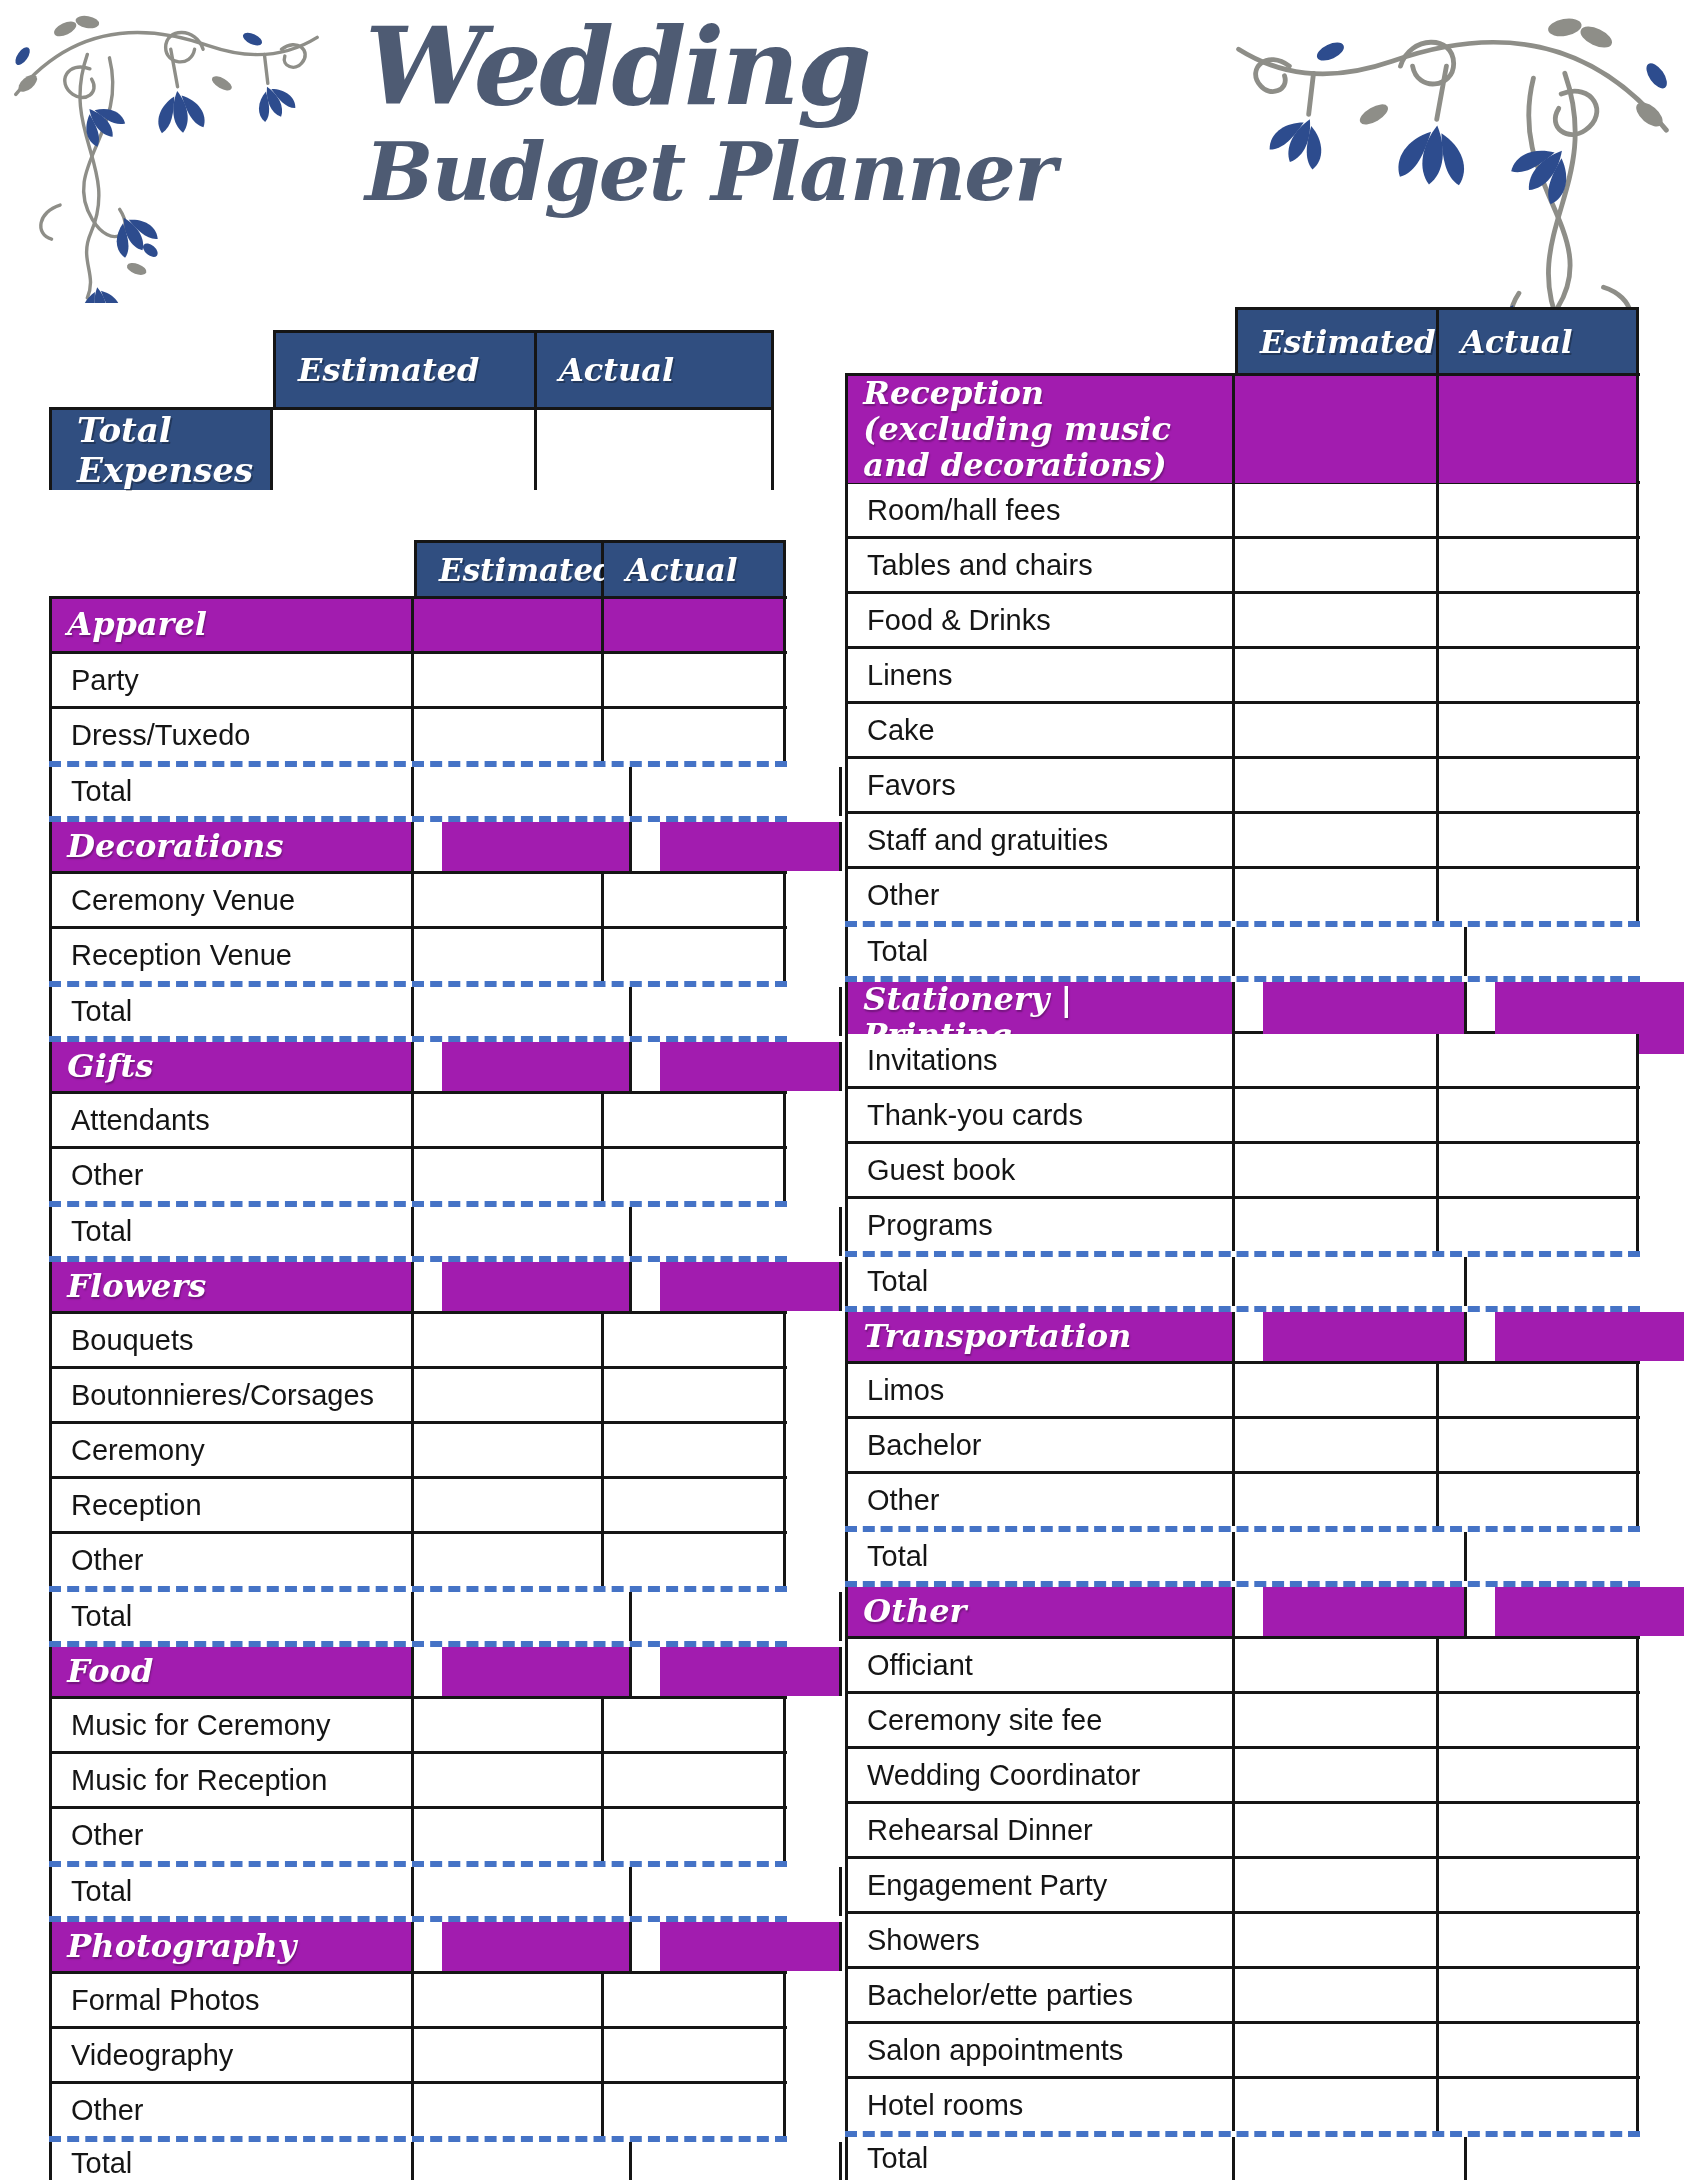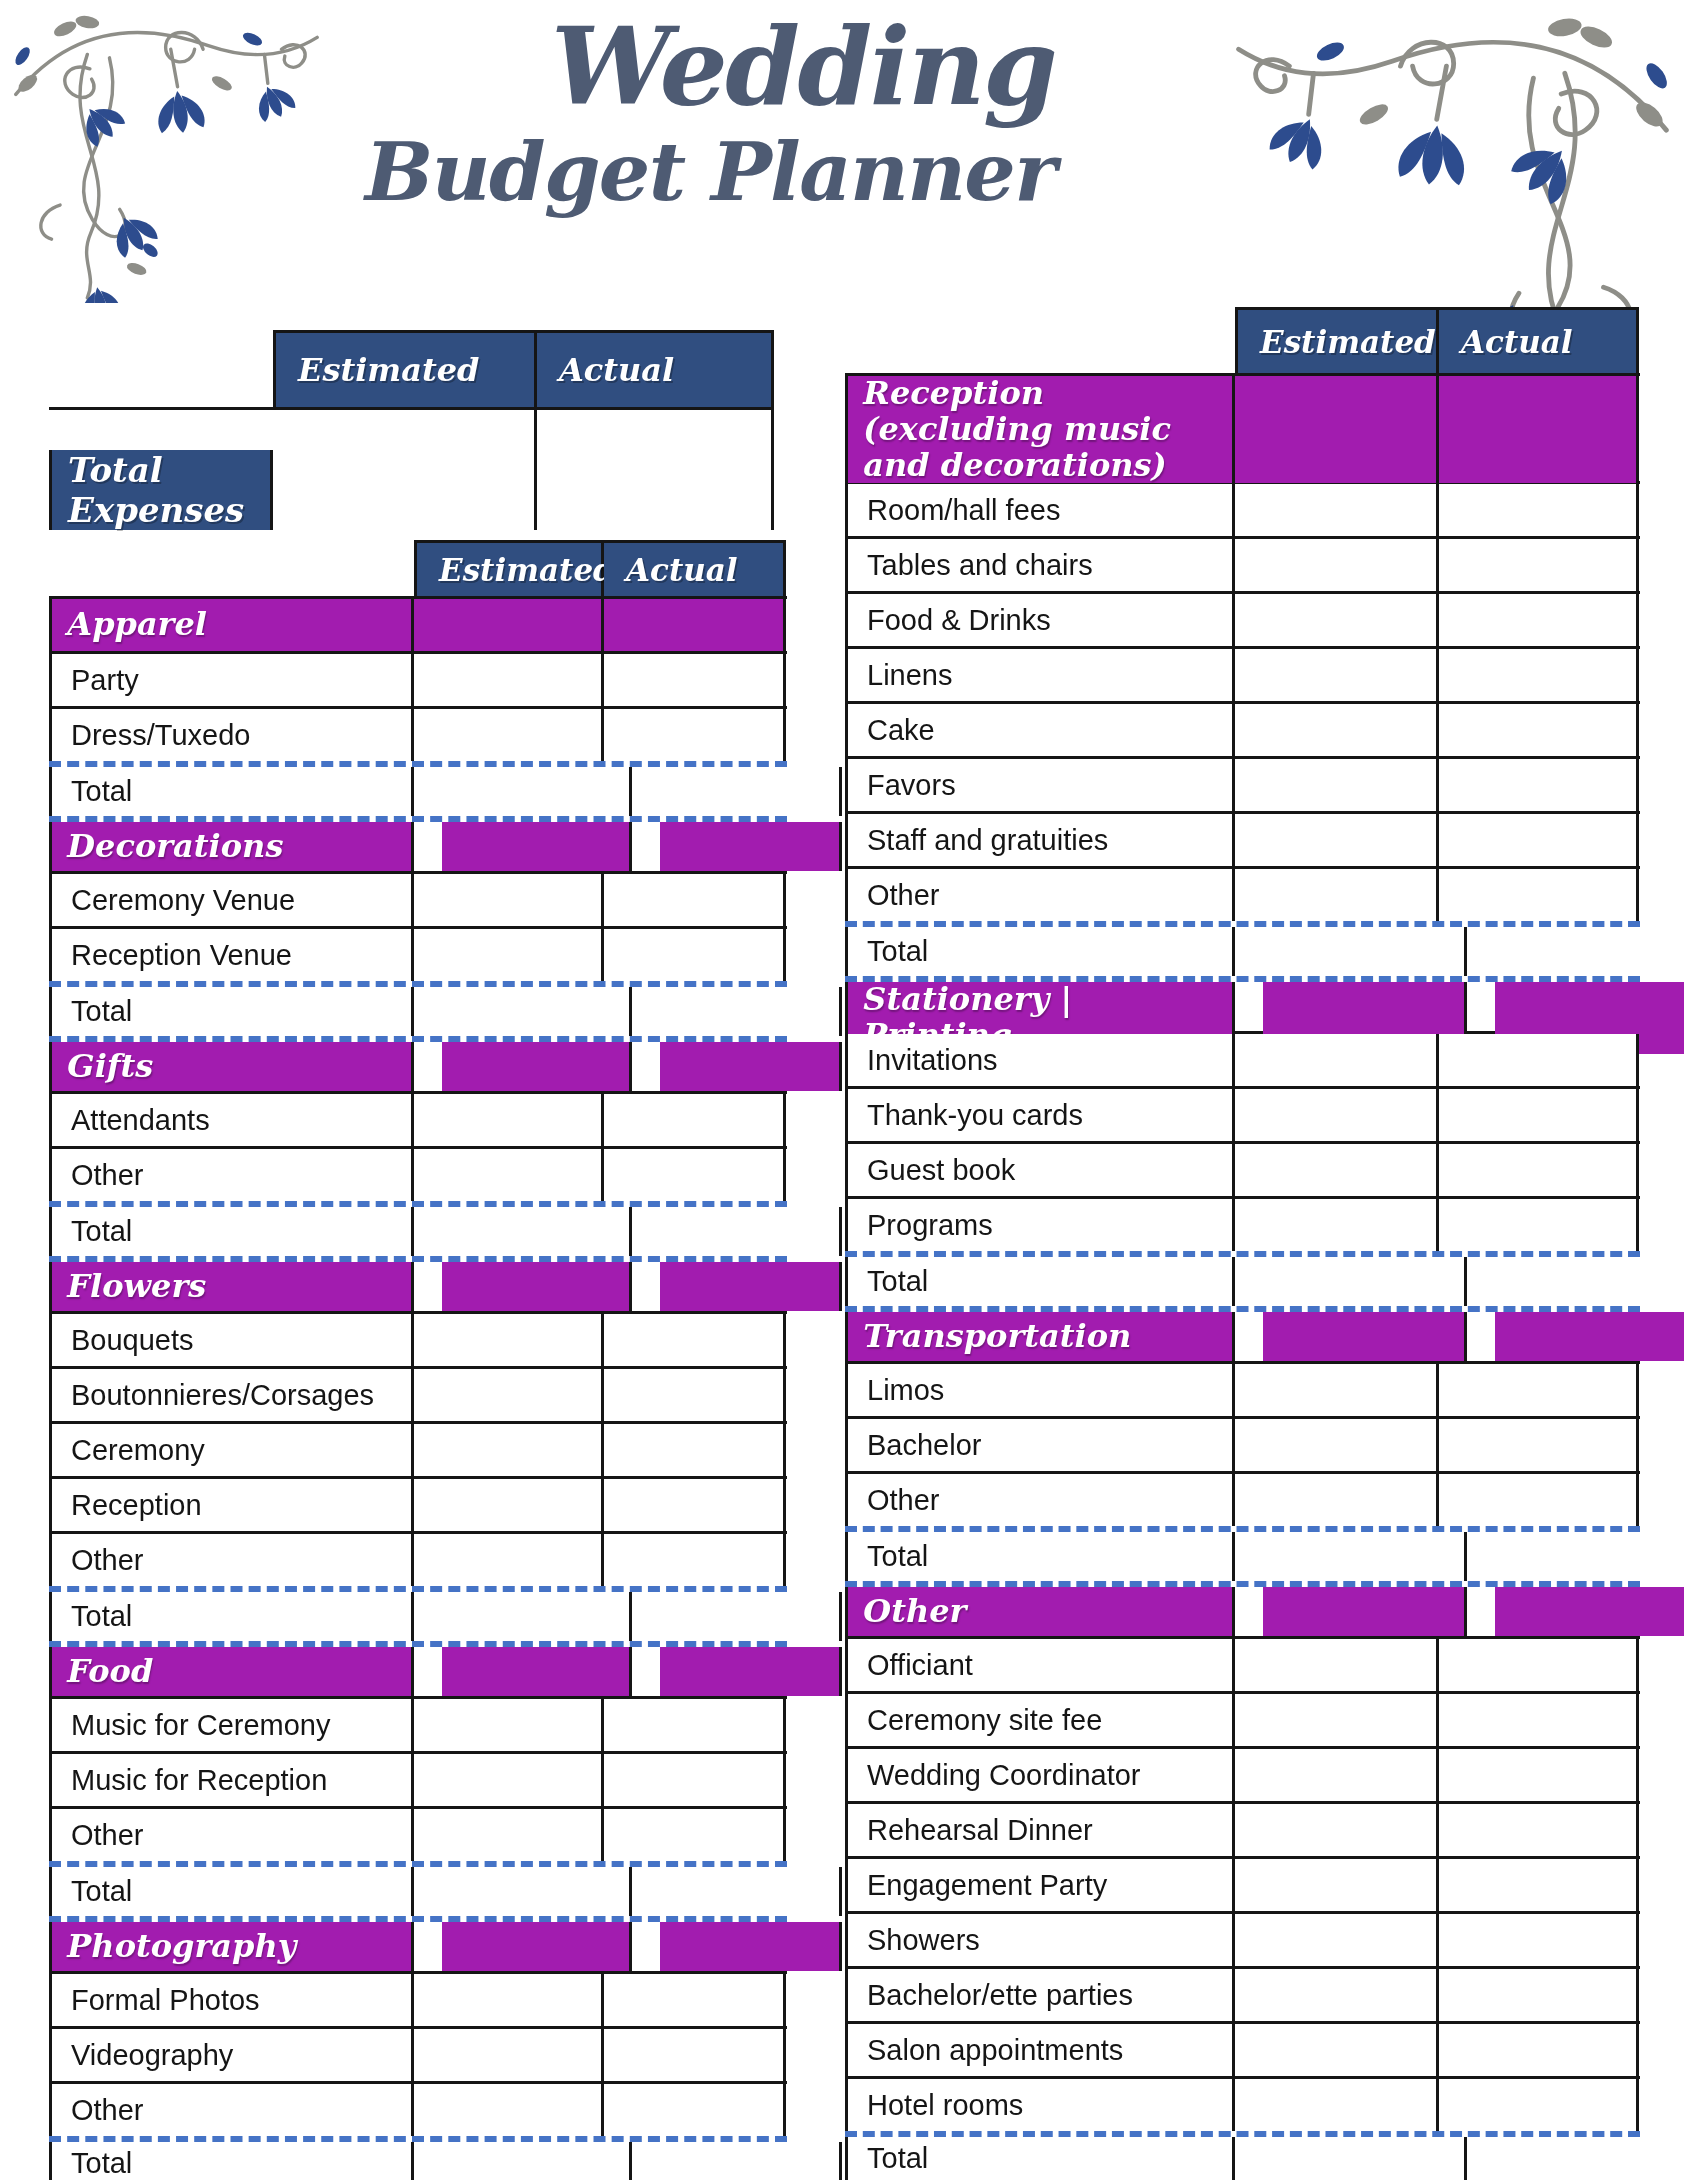--- a/index.html
+++ b/index.html
@@ -2,21 +2,21 @@
 <html style="font-size:13.6px"><head>
 <meta charset="utf-8">
 <style>
   html,body { margin:0; padding:0; }
   body {
     width:1685px; height:2181px; position:relative; background:#ffffff;
     font-family:"Liberation Sans", sans-serif; overflow:hidden;
   }
   
   .title-block { position:absolute; left:365px; top:8.5px; color:#4e5b73;
-    font-family:"DejaVu Serif", serif; font-style:italic; font-weight:600;text-align:right; }
+    font-family:"DejaVu Serif", serif; font-style:italic; font-weight:600; }
   .title-l1 { font-size:107px; line-height:1.08; letter-spacing:-2.6px; }
   .title-l2 { font-size:81px;  line-height:1.18; letter-spacing:-1.7px; }
 
   
   .flourish { position:absolute; }
   #flourish-left  { left:8.5px;  top:5.1px; }
   #flourish-right { left:1225px; top:3.4px; }
 
   
   .tbl { position:absolute; }
@@ -47,21 +47,21 @@
          font-size:29px; color:#151515; background:#ffffff; }
   .val { border-right:3.4px solid #151515; background:#ffffff; }
 
   .section-row .lbl, .section-row .val { background:#a21caf; }
   .section-row .lbl { font-size:32px; padding-left:15.3px; color:#fff;
     text-shadow:0.9px 1.7px 1.7px rgba(0,0,0,0.30); line-height:1.12; }
 
   
   .mini .label-row { height:66px; border-top:3.4px solid #151515; border-bottom:3.4px solid #151515; }
   .mini .navy-lbl { background:#304e80; border-left:3.4px solid #151515; border-right:3.4px solid #151515;
-    padding-left:16px; font-size:34px; text-shadow:1.7px 1.7px 0 rgba(0,0,0,0.28);margin-top:40px; }
+    padding-left:25px; font-size:34px; text-shadow:1.7px 1.7px 0 rgba(0,0,0,0.28); }
   .mini .navy-cell { font-size:32px; }
 </style>
 </head>
 <body>
 
 <svg id="flourish-left" class="flourish" width="315" height="298" viewBox="0 0 370 350" aria-hidden="true">
   <defs>
     <g id="tulip">
       <path d="M0,2 C-7,-10 -8,-24 0,-32 C8,-24 7,-10 0,2 Z"></path>
       <path d="M-3,-2 C-16,-8 -22,-20 -17,-30 C-8,-26 -5,-14 -3,-2 Z"></path>

